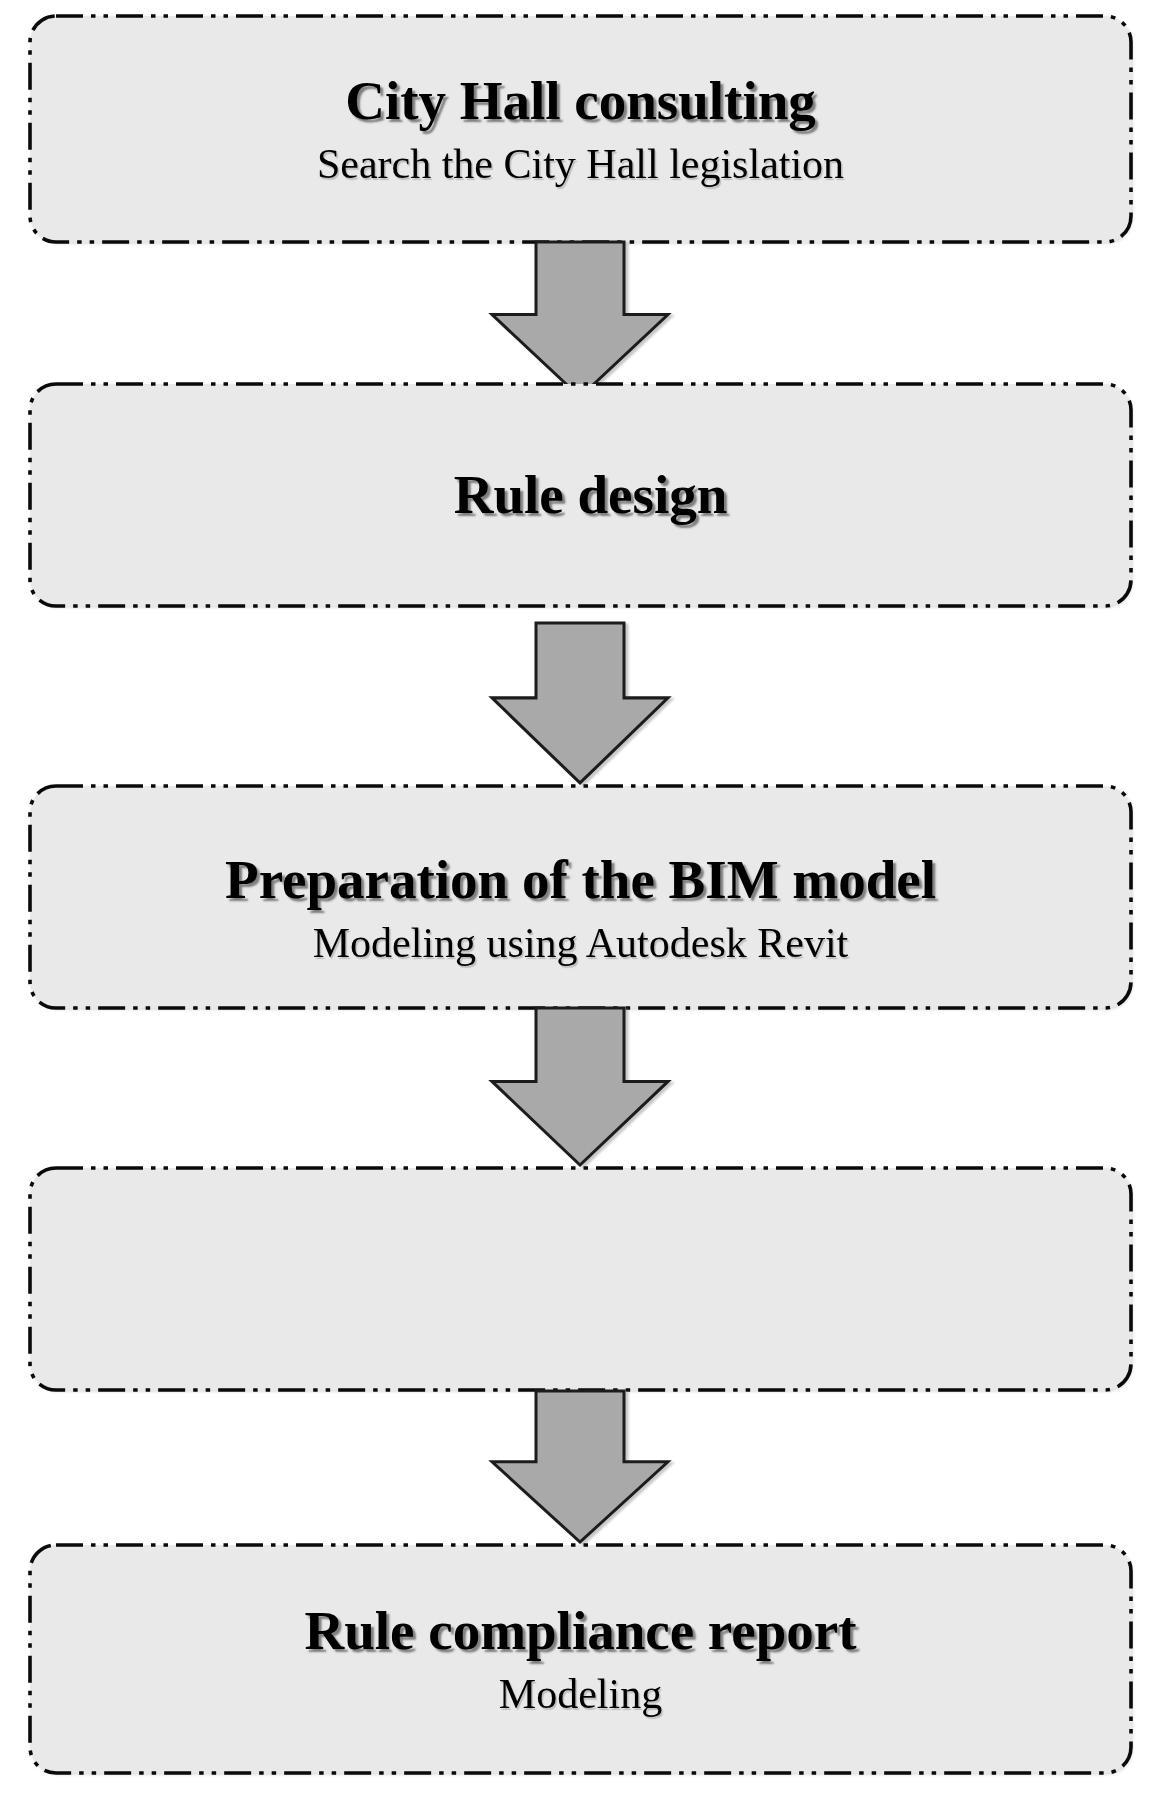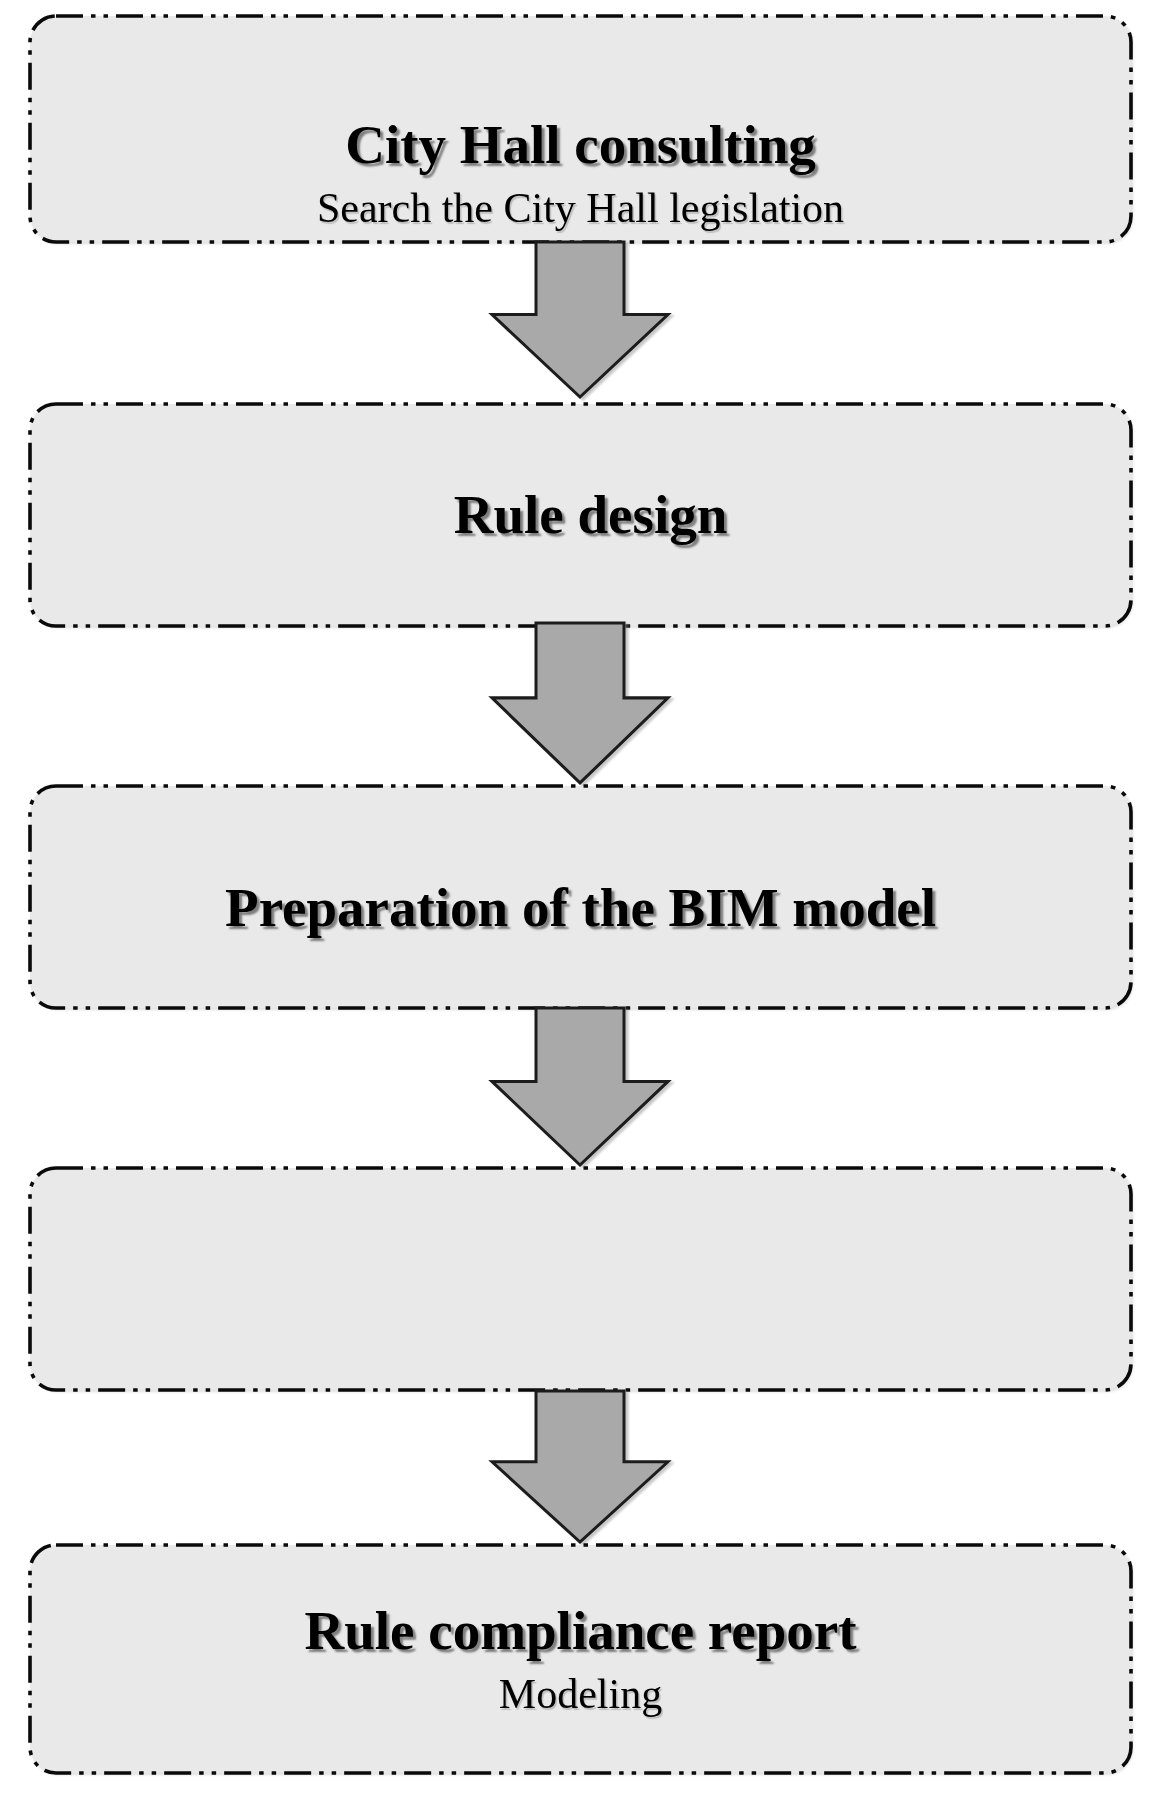--- a/index.html
+++ b/index.html
@@ -80,23 +80,23 @@
     overflow: visible;
     filter: drop-shadow(3px 2px 1px rgba(130,130,130,0.45));
   }
   .arrow polygon {
     fill: var(--arrow-fill);
     stroke: var(--arrow-outline);
     stroke-width: 3;
     stroke-linejoin: miter;
   }
   
-  .b1 { top: 16px;   height: 226px; justify-content: flex-end; }
+  .b1 { top: 16px;   height: 226px; }
   .a1 { top: 242px;  height: 157px; }
-  .b2 { top: 404px;  height: 222px; padding-left: 44px; }
+  .b2 { top: 384px;  height: 222px; padding-left: 44px; }
   .a2 { top: 623px;  height: 162px; }
   .b3 { top: 786px;  height: 222px; padding-top: 32px; }
   .a3 { top: 1008px; height: 159px; }
   .b4 { top: 1168px; height: 222px; }
   .a4 { top: 1391px; height: 153px; }
   .b5 { top: 1545px; height: 228px; }
 </style>
 </head>
 <body>
 
@@ -127,20 +127,21 @@
     <svg viewBox="0 0 181 158" preserveAspectRatio="none">
         <polygon points="46,0 134,0 134,73 178,73 90,156 2,73 46,73"></polygon>
       </svg>
   </div>
 
   <div class="step-box b3">
     <svg class="box-border">
         <rect x="0" y="0" width="100%" height="100%" rx="26"></rect>
       </svg>
     <div class="step-title">Preparation of the BIM model</div>
+    <div class="step-subtitle">Modeling using Autodesk Revit</div>
   </div>
 
   <div class="arrow a3">
     <svg viewBox="0 0 181 158" preserveAspectRatio="none">
         <polygon points="46,0 134,0 134,73 178,73 90,156 2,73 46,73"></polygon>
       </svg>
   </div>
 
   <div class="step-box b4">
     <svg class="box-border">

